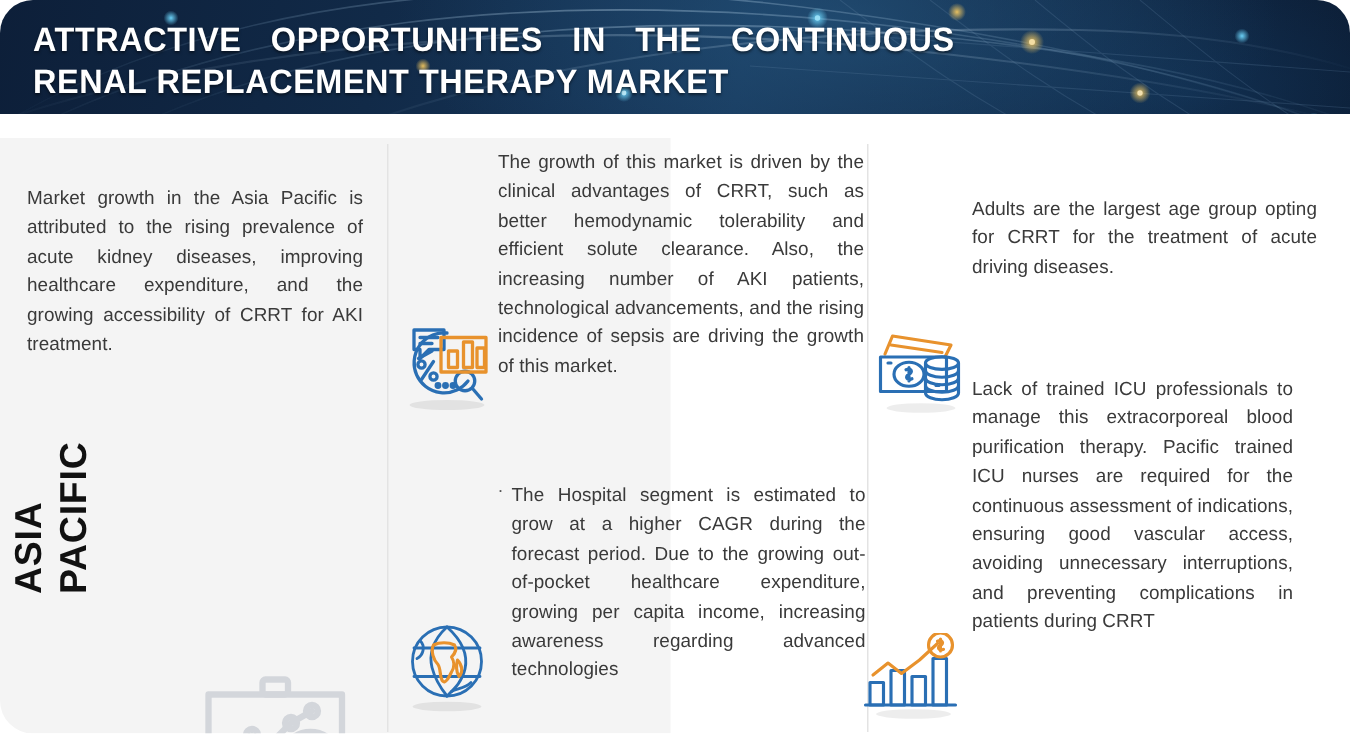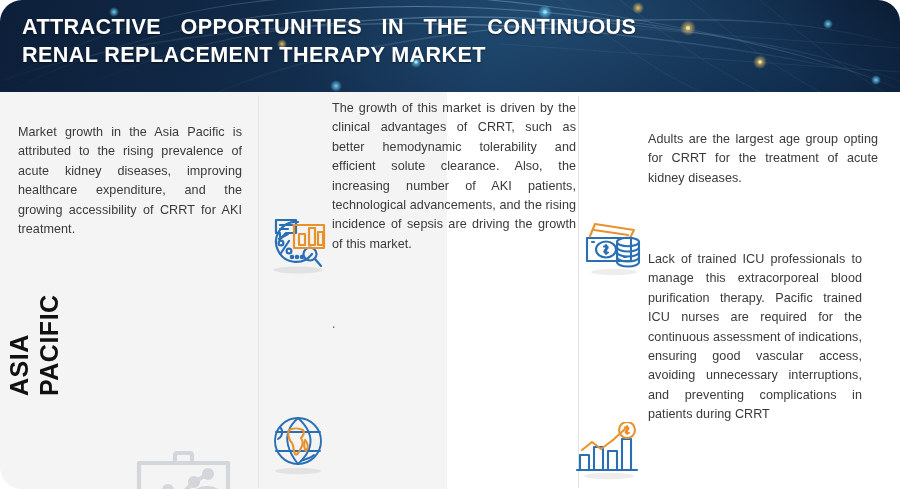--- a/index.html
+++ b/index.html
@@ -15,21 +15,21 @@
     font-family: "Liberation Sans", sans-serif;
     background: #ffffff;
   }
 
   
   .banner {
     position: absolute;
     left: 0;
     top: 0;
     width: 900px;
-    height: 92px;
+    height: 76px;
     border-radius: 22px 22px 0 0;
     overflow: hidden;
     background:
       radial-gradient(ellipse 420px 180px at 62% 18%, rgba(40,90,130,0.55) 0%, rgba(16,42,72,0) 70%),
       radial-gradient(ellipse 300px 140px at 88% 80%, rgba(20,60,100,0.5) 0%, rgba(12,30,55,0) 72%),
       linear-gradient(100deg, #0d1f39 0%, #112a48 28%, #17385c 55%, #102744 80%, #0b1a30 100%);
   }
   .banner-arcs {
     position: absolute;
     inset: 0;
@@ -274,20 +274,21 @@
           <path d="M44 40 C40 44 34 44 31 46"></path>
         </g>
         <g stroke="#e8922d" stroke-width="2.1" stroke-linecap="round" stroke-linejoin="round" fill="none">
           <path d="M19 15 C23 13 29 13 33 15 C35 18 33 21 31 23 C33 26 33 30 31 33 C29 37 27 41 25 39 C23 36 24 31 22 28 C19 25 17 19 19 15 Z"></path>
           <path d="M35 25 C38 28 39 33 36 36 C34 33 34 28 35 25 Z"></path>
         </g>
       </svg>
     </div>
 
     <div class="stray-dot">.</div>
+    <div class="para p-mid2">The Hospital segment is estimated to grow at a higher CAGR during the forecast period. Due to the growing out-of-pocket healthcare expenditure, growing per capita income, increasing awareness regarding advanced technologies</div>
 
     <div class="icon ic-money">
       <svg width="60" height="62" viewBox="0 0 60 62" fill="none">
         <ellipse cx="30" cy="56" rx="23" ry="3.2" fill="#000" opacity="0.07"></ellipse>
         <g stroke="#e8922d" stroke-width="2.1" stroke-linecap="round" stroke-linejoin="round">
           <path d="M6 20 L11 8 L50 14 L46 22"></path>
           <path d="M10 14 L44 19"></path>
         </g>
         <g stroke="#2a6fb4" stroke-width="2.1" stroke-linecap="round" stroke-linejoin="round">
           <rect x="3" y="22" width="44" height="23"></rect>
@@ -296,21 +297,21 @@
           <path d="M8 26 H10 M40 41 H42"></path>
           <ellipse cx="44" cy="26" rx="11" ry="4.2"></ellipse>
           <path d="M33 26 V46 C33 48.5 38 50.5 44 50.5 C50 50.5 55 48.5 55 46 V26"></path>
           <path d="M33 31 C33 33.5 38 35.5 44 35.5 C50 35.5 55 33.5 55 31"></path>
           <path d="M33 36 C33 38.5 38 40.5 44 40.5 C50 40.5 55 38.5 55 36"></path>
           <path d="M33 41 C33 43.5 38 45.5 44 45.5 C50 45.5 55 43.5 55 41"></path>
         </g>
       </svg>
     </div>
 
-    <div class="para p-right1">Adults are the largest age group opting for CRRT for the treatment of acute kidney diseases.</div>
+    <div class="para p-right1">Adults are the largest age group opting for CRRT for the treatment of acute driving diseases.</div>
 
     <div class="icon ic-growth">
       <svg width="68" height="62" viewBox="0 0 68 62" fill="none">
         <ellipse cx="34" cy="54" rx="25" ry="3.2" fill="#000" opacity="0.07"></ellipse>
         <g stroke="#2a6fb4" stroke-width="2.1" stroke-linecap="round" stroke-linejoin="round">
           <rect x="5" y="33" width="9" height="15"></rect>
           <rect x="19" y="25" width="9" height="23"></rect>
           <rect x="33" y="29" width="9" height="19"></rect>
           <rect x="47" y="17" width="9" height="31"></rect>
           <path d="M2 48 H62"></path>

